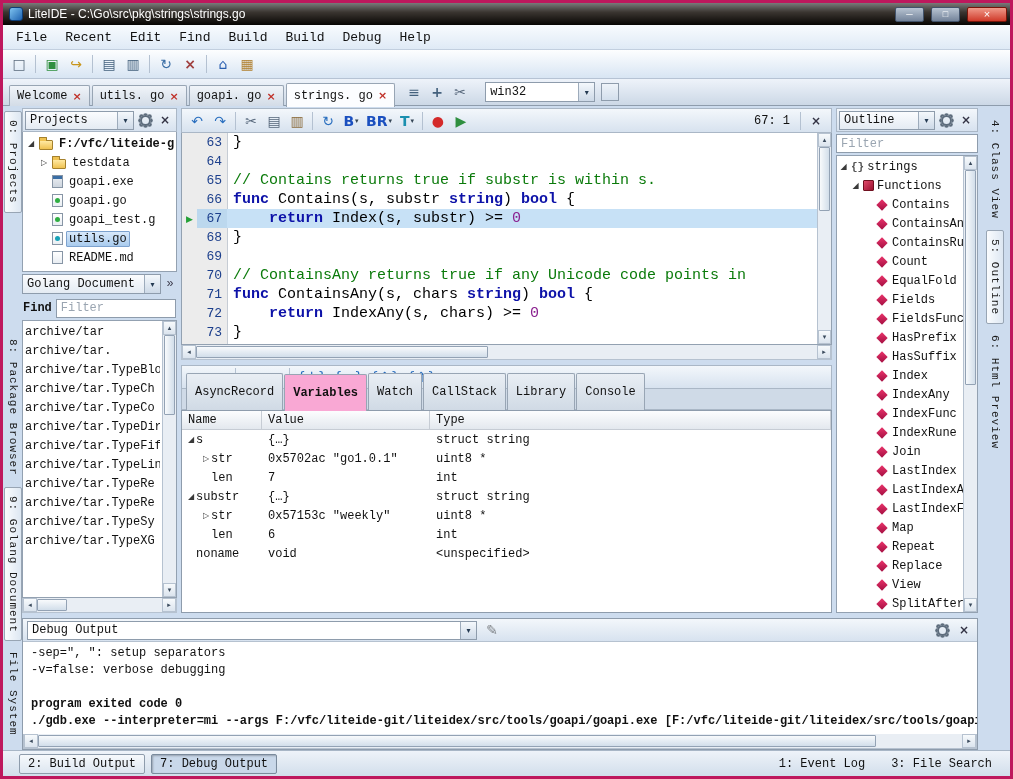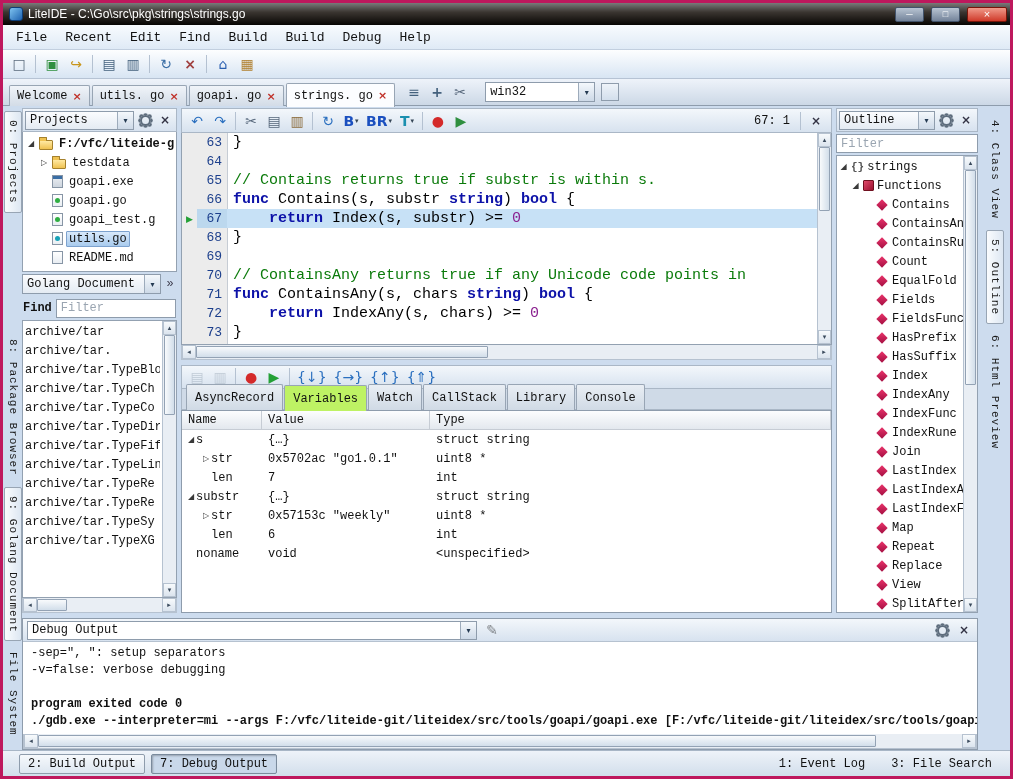--- a/index.html
+++ b/index.html
@@ -102,22 +102,22 @@
 .ln-code{flex:1;display:flex;align-items:center;white-space:pre;font-family:"Liberation Mono","DejaVu Sans Mono",monospace;font-size:15px;padding-left:6px;overflow:hidden}
 .code-line.current .ln-code{background:#c7e1f6}
 .code-line.current .ln-num{background:#bcd8ee}
 .tok-kw{color:#0d12a8;font-weight:bold}
 .tok-com{color:#0a7a0a}
 .tok-num{color:#8a1f8f}
 .tok-pln{color:#000}
 .gap{height:5px;flex:none}
 .debug-toolbar{height:24px;flex:none;display:flex;align-items:center;gap:1px;padding:0 4px;background:linear-gradient(#f3f7fb,#d7e2ef);border:1px solid #aab7c6}
 .debug-tabs{height:21px;flex:none;display:flex;align-items:flex-end;padding:2px 4px 0;background:#cfdae7;border:1px solid #aab7c6;border-top:none}
-.dtab{height:26px;display:flex;align-items:center;padding:4px 8px;margin-right:1px;background:linear-gradient(#e9eef4,#d0dae5);border:1px solid #98a5b4;border-bottom:none;border-radius:2px 2px 0 0;position:relative;top:1px}
-.dtab.active{background:#bef264;font-weight:normal;margin-bottom:-1px;z-index:2}
+.dtab{height:37px;display:flex;align-items:center;padding:4px 8px;margin-right:1px;background:linear-gradient(#e9eef4,#d0dae5);border:1px solid #98a5b4;border-bottom:none;border-radius:2px 2px 0 0;position:relative;top:1px}
+.dtab.active{background:#f9a8d4;font-weight:bold;margin-bottom:-1px;z-index:2}
 .vars-panel{flex:1;min-height:0;background:#fff;border:1px solid #8e9cac;display:flex;flex-direction:column}
 .vars-header{flex:none;display:grid;grid-template-columns:80px 168px 1fr;background:linear-gradient(#fcfdfe,#e3e8ee);border-bottom:1px solid #c6ccd4}
 .vh{padding:2px 6px;border-right:1px solid #c6ccd4}
 .vrow{display:grid;grid-template-columns:80px 168px 1fr;height:19px;align-items:center}
 .vc{padding:0 6px;white-space:nowrap;overflow:hidden;display:flex;align-items:center}
 
 .outline-panel{width:142px;flex:none;display:flex;flex-direction:column;min-height:0}
 .outline-panel .filter-input{margin:2px 0;flex:none;width:100%}
 .outline-wrap{flex:1;display:flex;min-height:0;background:#fff;border:1px solid #93a1b1}
 .outline-tree{flex:1;overflow:hidden;padding:1px 0}

